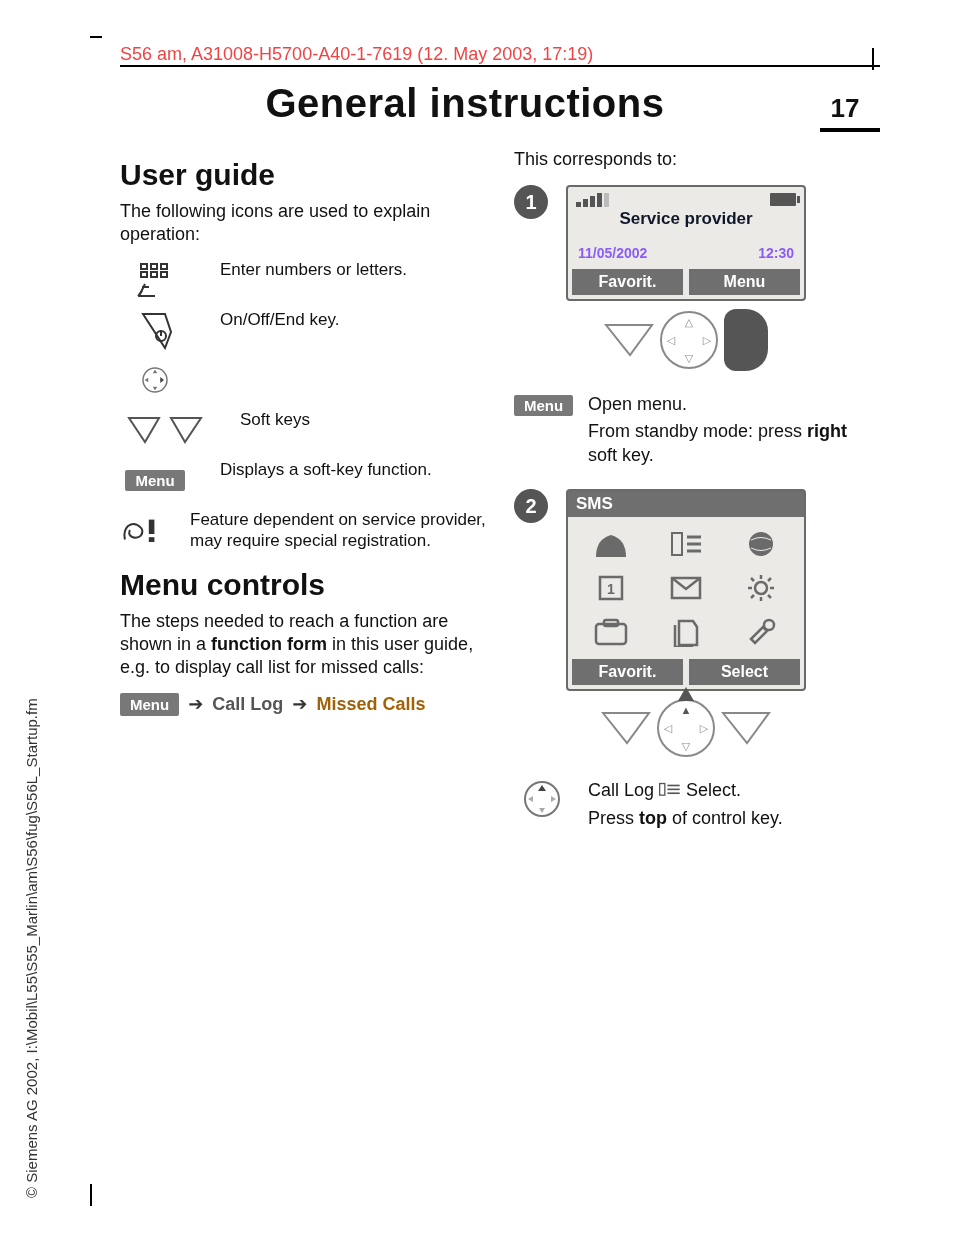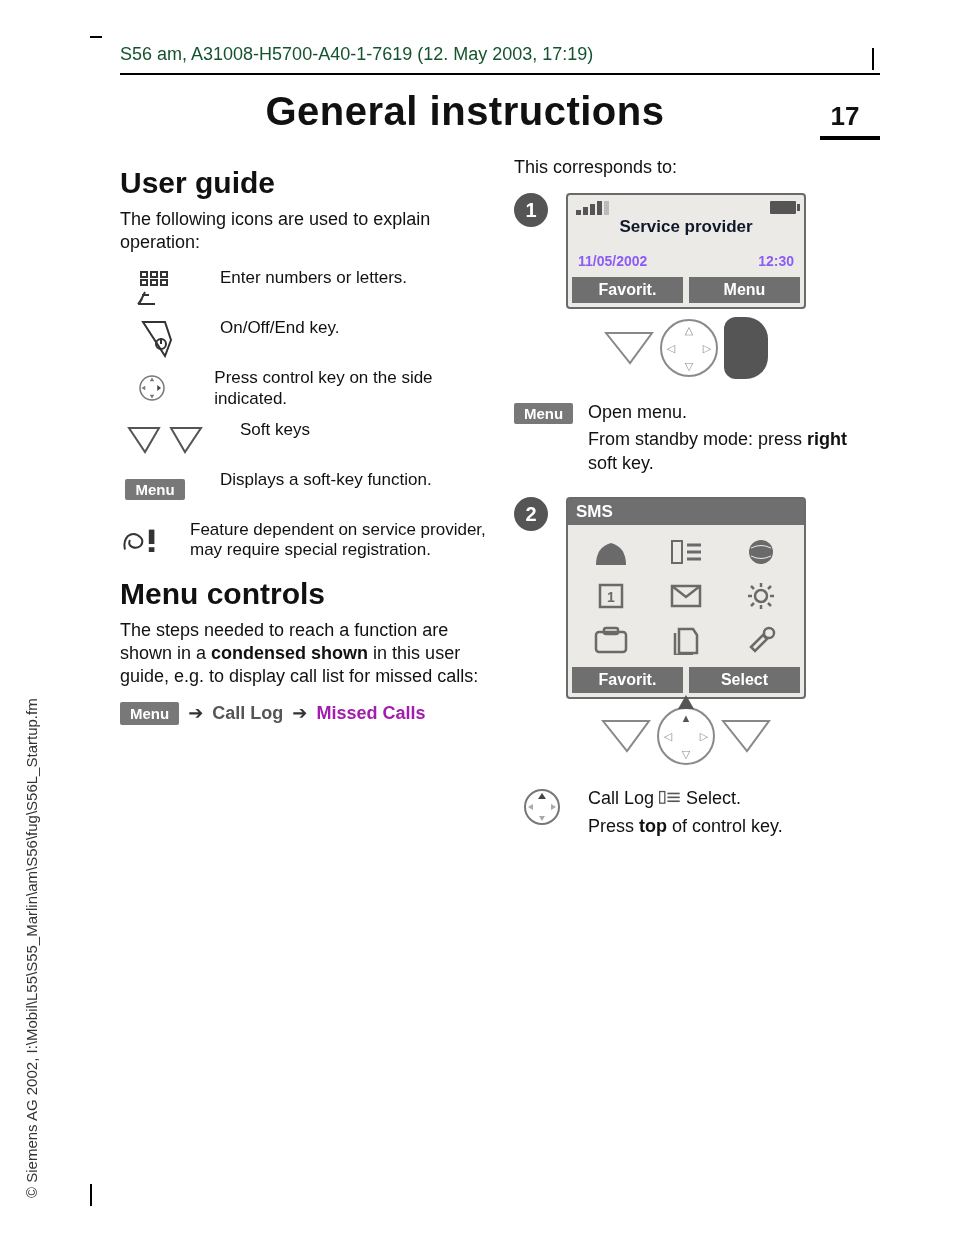--- a/index.html
+++ b/index.html
@@ -15,22 +15,22 @@
   .crop-r   { position:absolute; right:80px; top:48px; width:2px; height:22px; background:#000; }
   .crop-l   { position:absolute; left:90px;  bottom:40px; width:2px; height:22px; background:#000; }
 
   .page {
     position: absolute;
     left: 120px; top: 44px;
     width: 760px;
   }
   .running-head {
     font-size: 18px;
-    color: #14532d;
-    margin-bottom: 8px;
+    color: #ef4444;
+    margin-bottom: 0;
   }
   .rule { border-top: 2px solid #000; margin-bottom: 14px; }
   .title-row { display:flex; align-items: baseline; justify-content: space-between; margin-bottom: 8px;}
   .title {
     font-size: 40px;
     font-weight: 800;
     letter-spacing: 0.5px;
     flex:1;
     text-align:center;
   }
@@ -182,21 +182,20 @@
         <div class="icon-row">
           <div class="icon-cell">
             <svg class="svg-icon-sm" viewBox="0 0 40 40">
               <circle cx="20" cy="20" r="16" fill="none" stroke="#777" stroke-width="2"></circle>
               <polygon points="20,6 17,11 23,11" fill="#777"></polygon>
               <polygon points="20,34 17,29 23,29" fill="#777"></polygon>
               <polygon points="6,20 11,17 11,23" fill="#777"></polygon>
               <polygon points="32,20 27,16 27,24" fill="#444"></polygon>
             </svg>
           </div>
-          <div class="icon-desc">Press control key on the side indicated.</div>
         </div>
 
         <div class="icon-row">
           <div class="icon-cell wide">
             <svg width="80" height="32" viewBox="0 0 80 32">
               <path d="M4 4 L34 4 L20 28 Z" fill="none" stroke="#555" stroke-width="2"></path>
               <path d="M46 4 L76 4 L60 28 Z" fill="none" stroke="#555" stroke-width="2"></path>
             </svg>
           </div>
           <div class="icon-desc">Soft keys</div>
@@ -216,28 +215,28 @@
               <rect x="36" y="4" width="7" height="18" fill="#333"></rect>
               <rect x="36" y="26" width="7" height="6" fill="#333"></rect>
             </svg>
           </div>
           <div class="icon-desc">Feature dependent on service provider, may require special registration.</div>
         </div>
       </div>
 
       <h2 class="sec">Menu controls</h2>
       <div class="body">
-        <span>The steps needed to reach a function are shown in a </span><b class="cond">condensed shown</b><span> in this user guide, e.g. to display call list for missed calls:</span>
+        <span>The steps needed to reach a function are shown in a </span><b class="cond">function form</b><span> in this user guide, e.g. to display call list for missed calls:</span>
       </div>
       <div class="body" style="margin-top:14px;">
         <span class="soft-menu-pill">Menu</span>
         <span class="arrow-r"></span>
         <b style="color:#555">Call Log</b>
         <span class="arrow-r"></span>
-        <b style="color:#a21caf">Missed Calls</b>
+        <b style="color:#a16207">Missed Calls</b>
       </div>
     </div>
 
     <div class="col">
       <div class="body" style="margin:6px 0 14px 0;">This corresponds to:</div>
 
       <div class="right-step">
         <div class="step-badge">1</div>
         <div>
           <div class="phone-screen">

